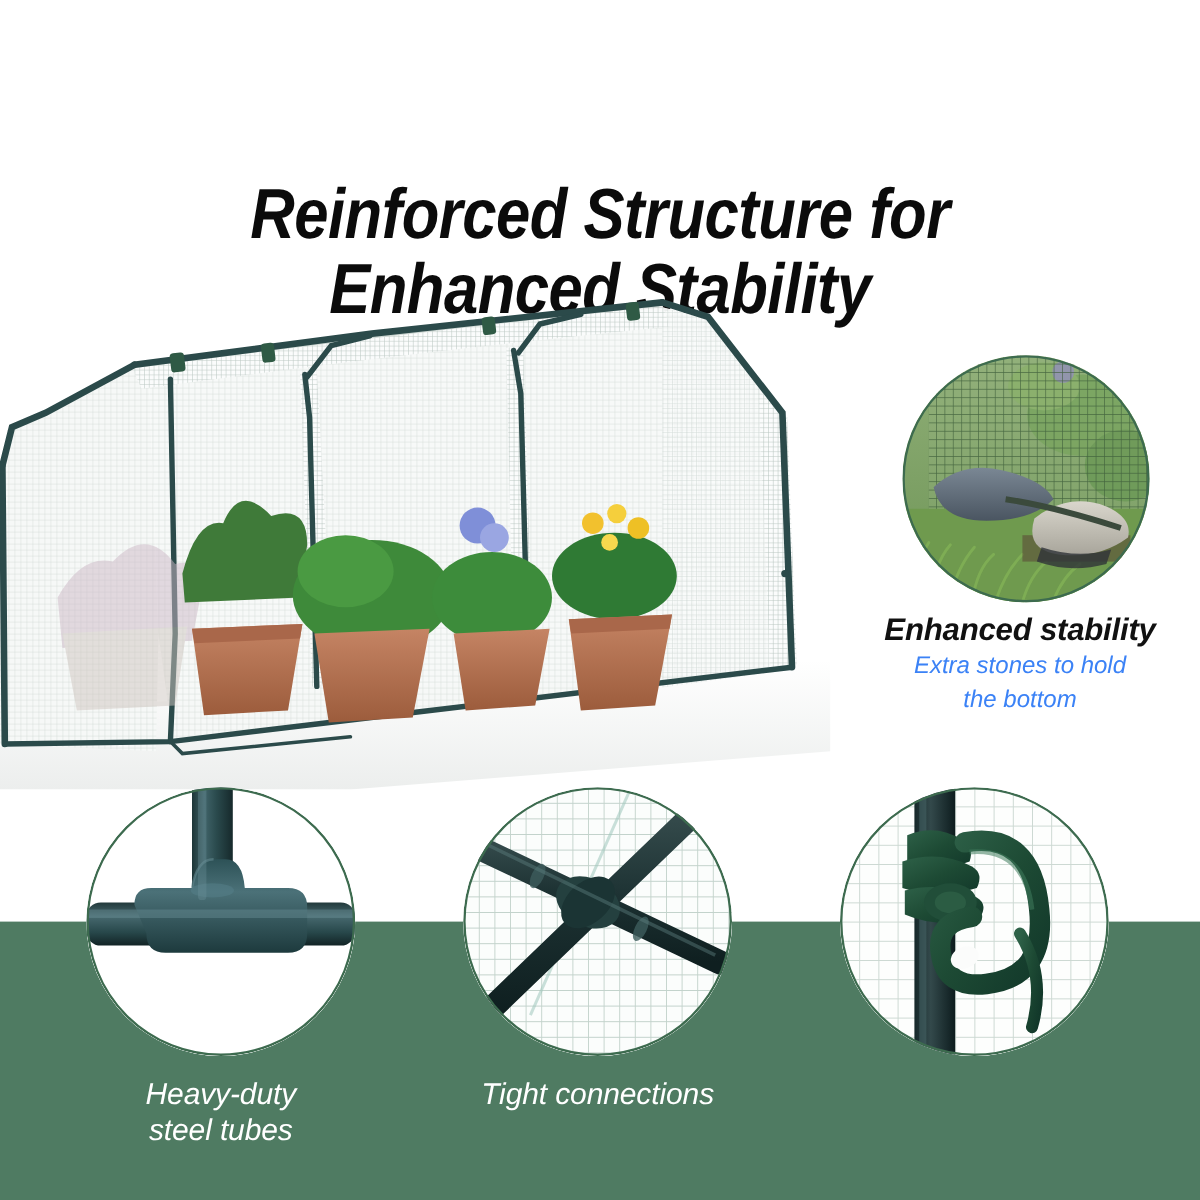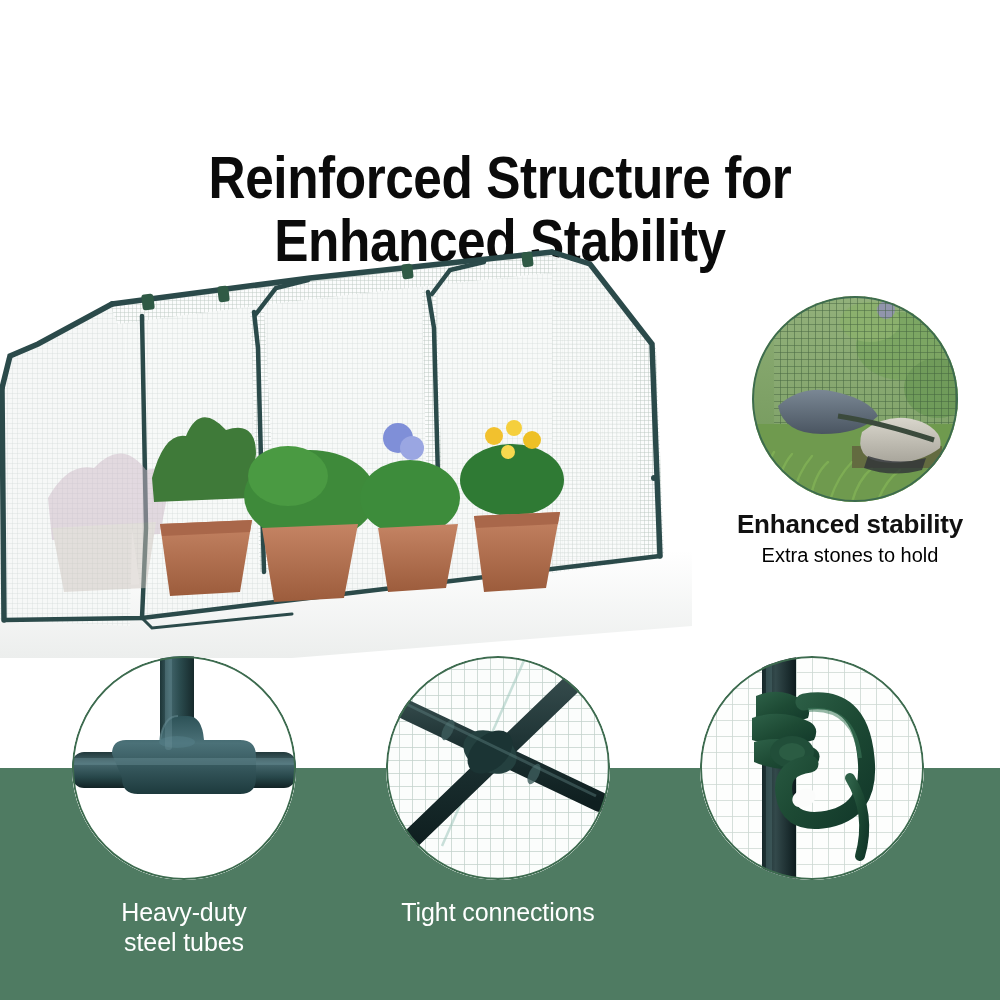--- a/index.html
+++ b/index.html
@@ -4,21 +4,21 @@
 <title>Greenhouse Product Feature Image</title>
 <style>
   * { margin:0; padding:0; box-sizing:border-box; }
   html,body { background:#ffffff; }
   body {
     width:1000px; height:1000px;
     font-family:"Liberation Sans", sans-serif;
     overflow:hidden;
     position:relative;
   }
-  #stage { position:absolute; inset:0; width:1000px; height:1000px; background:#fff; }
+  #stage { position:absolute; inset:0; width:1000px; height:1000px; background:#fff;font-style:italic; }
 
   
   .headline {
     position:absolute; left:0; top:84px; width:1000px;
     text-align:center; color:#0b0b0b;
     font-family:"Liberation Sans", sans-serif;
     font-weight:700; font-size:59px; line-height:63px;
     letter-spacing:-0.5px;
     transform:scaleX(0.87); transform-origin:50% 50%;
     white-space:pre-line;
@@ -54,21 +54,21 @@
 
   
   .stones-caption {
     position:absolute; left:700px; top:508px; width:300px; text-align:center;
   }
   .stones-caption .ttl {
     display:block; font-size:26px; font-weight:700; color:#111; line-height:32px;
     letter-spacing:-0.2px;
   }
   .stones-caption .sub {
-    display:block; font-size:20px; font-weight:400; color:#000000; line-height:26px;
+    display:block; font-size:20px; font-weight:400; color:#3b82f6; line-height:26px;
     margin-top:2px;
   }
 
   
   .band-caption {
     position:absolute; text-align:center; color:#ffffff;
     font-size:25px; line-height:30px; font-weight:400;
     letter-spacing:-0.1px;
   }
   #cap-tubes { left:64px;  top:897px; width:240px; }
@@ -247,20 +247,21 @@
       <path d="M116 160 q30 10 58 2 l-4 12 q-30 8 -58 -2 z" fill="#2f3338" opacity="0.8"></path>
 
       <path d="M86 120 q40 6 96 24" stroke="#3b4a3c" stroke-width="5" fill="none"></path>
     </svg>
     <div class="ring"></div>
   </div>
 
   <div class="stones-caption">
     <span class="ttl">Enhanced stability</span>
     <span class="sub">Extra stones to hold</span>
+    <span class="sub">the bottom</span>
   </div>
 
   <div class="circle-inset" id="inset-tubes">
     <svg viewBox="0 0 224 224" preserveAspectRatio="xMidYMid slice">
       <defs>
         <linearGradient id="tubeVert" x1="0" y1="0" x2="1" y2="0">
           <stop offset="0" stop-color="#1d3537"></stop>
           <stop offset="0.30" stop-color="#41646a"></stop>
           <stop offset="0.60" stop-color="#2a4a4d"></stop>
           <stop offset="1" stop-color="#16292b"></stop>

